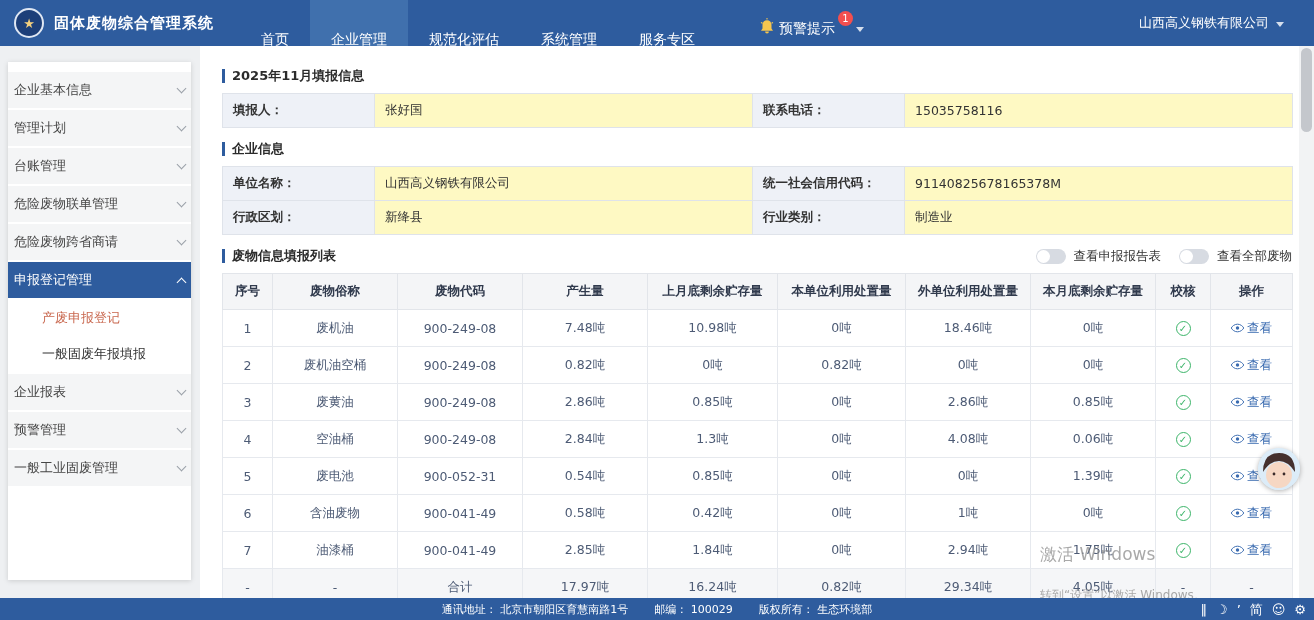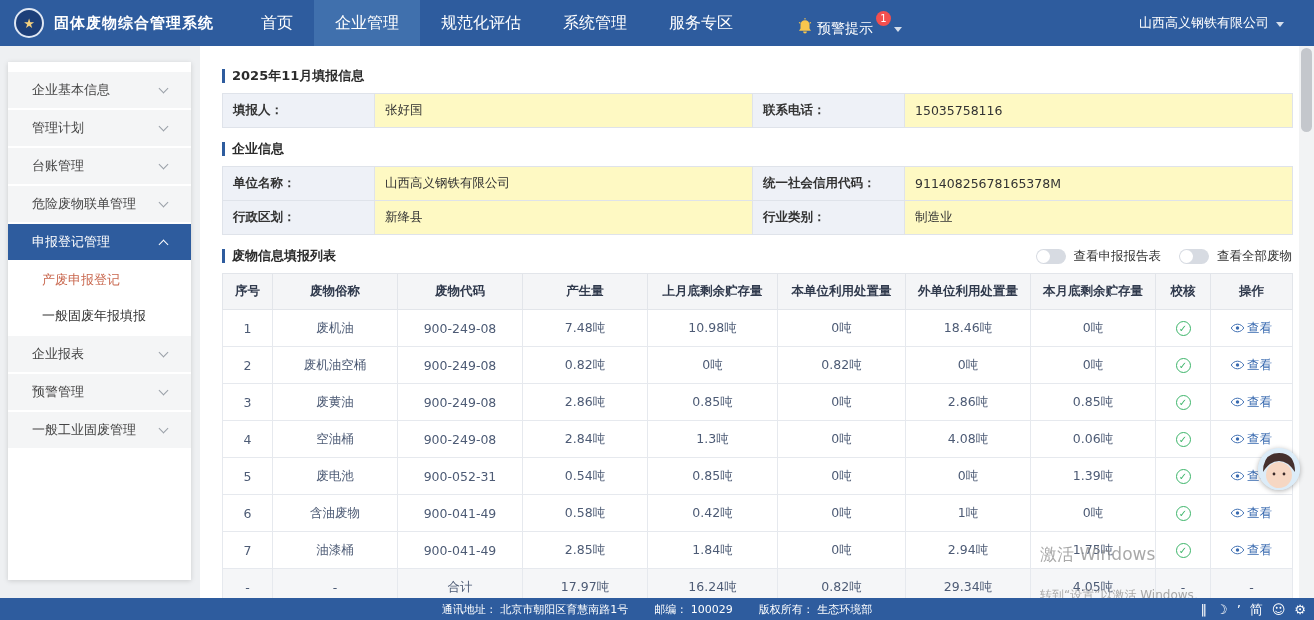--- a/index.html
+++ b/index.html
@@ -10,31 +10,31 @@
   }
   :root{
     --primary:#2e5c9e; --nav-active:#4070ad; --submenu-active:#c9684f;
     --badge:#f34f4f; --check-green:#3db56a; --link-blue:#3a6bb0;
   }
   
   .navbar{position:absolute;top:0;left:0;right:0;height:46px;background:var(--primary);display:flex;align-items:center;color:#fff;z-index:5;}
   .logo{margin-left:14px;width:30px;height:30px;border-radius:50%;background:#1d3f79;border:2px solid #dfe7f3;display:flex;align-items:center;justify-content:center;color:#f3cf7e;font-size:13px;flex:0 0 auto;}
   .app-title{font-size:15px;font-weight:bold;margin-left:10px;letter-spacing:1px;white-space:nowrap;}
   .nav-menu{display:flex;margin-left:26px;height:46px;}
-  .nav-item{padding:0 21px;line-height:46px;font-size:16px;cursor:pointer;white-space:nowrap;}
+  .nav-item{padding:16px 21px;line-height:46px;font-size:14px;cursor:pointer;white-space:nowrap;}
   .nav-item.active{background:var(--nav-active);}
   .alert-area{display:flex;align-items:flex-start;margin-left:42px;gap:3px;cursor:pointer;padding-top:10px;}
   .alert-label{font-size:14px;line-height:26px;}
   .badge{min-width:15px;height:15px;border-radius:8px;background:var(--badge);color:#fff;font-size:10px;line-height:15px;text-align:center;padding:0 3px;margin-top:-4px;}
   .caret{width:0;height:0;border-left:4px solid transparent;border-right:4px solid transparent;border-top:5px solid rgba(255,255,255,.8);align-self:center;margin-top:2px;}
   .company-sel{margin-left:auto;margin-right:30px;font-size:13px;display:flex;align-items:center;gap:7px;cursor:pointer;white-space:nowrap;}
   
   .side-col-bg{position:absolute;left:0;top:46px;width:200px;bottom:22px;background:#eef0f2;}
   .sidebar{position:absolute;left:8px;top:62px;width:183px;min-height:518px;background:#fff;box-shadow:0 1px 5px rgba(0,0,0,.15);padding:8px 0 10px;}
-  .side-item{height:36px;margin:2px 0;background:#f4f5f6;display:flex;align-items:center;justify-content:space-between;padding:0 24px;font-size:13px;color:#454545;cursor:pointer;}
+  .side-item{height:36px;margin:2px 0;background:#f4f5f6;display:flex;align-items:center;justify-content:space-between;padding:0 6px;font-size:13px;color:#454545;cursor:pointer;}
   .side-item.active{background:var(--primary);color:#ffffff;}
   .chev{width:7px;height:7px;border-right:1.6px solid #9aa0a8;border-bottom:1.6px solid #9aa0a8;transform:rotate(45deg);margin-top:-3px;flex:0 0 auto;}
   .side-item.active .chev{border-color:#fff;transform:rotate(-135deg);margin-top:4px;}
   .side-sub{height:36px;line-height:36px;padding-left:34px;font-size:13px;color:#333;background:#fff;cursor:pointer;}
   .side-sub.active{color:var(--submenu-active);}
   
   .main{position:absolute;left:222px;top:58px;width:1070px;}
   .section-title{display:flex;align-items:center;gap:7px;font-size:13px;font-weight:bold;color:#2b2b2b;margin:9px 0 8px;}
   .section-bar{width:3px;height:14px;background:var(--primary);}
   table{border-collapse:collapse;table-layout:fixed;width:100%;}
@@ -107,20 +107,24 @@
       <span class="chev"></span>
     </div>
     <div class="side-item">
       <span>台账管理</span>
       <span class="chev"></span>
     </div>
     <div class="side-item">
       <span>危险废物联单管理</span>
       <span class="chev"></span>
     </div>
+    <div class="side-item">
+      <span>危险废物跨省商请</span>
+      <span class="chev"></span>
+    </div>
     <div class="side-item active">
       <span>申报登记管理</span>
       <span class="chev"></span>
     </div>
     <div class="side-sub active">产废申报登记</div>
     <div class="side-sub">一般固废年报填报</div>
     <div class="side-item">
       <span>企业报表</span>
       <span class="chev"></span>
     </div>

